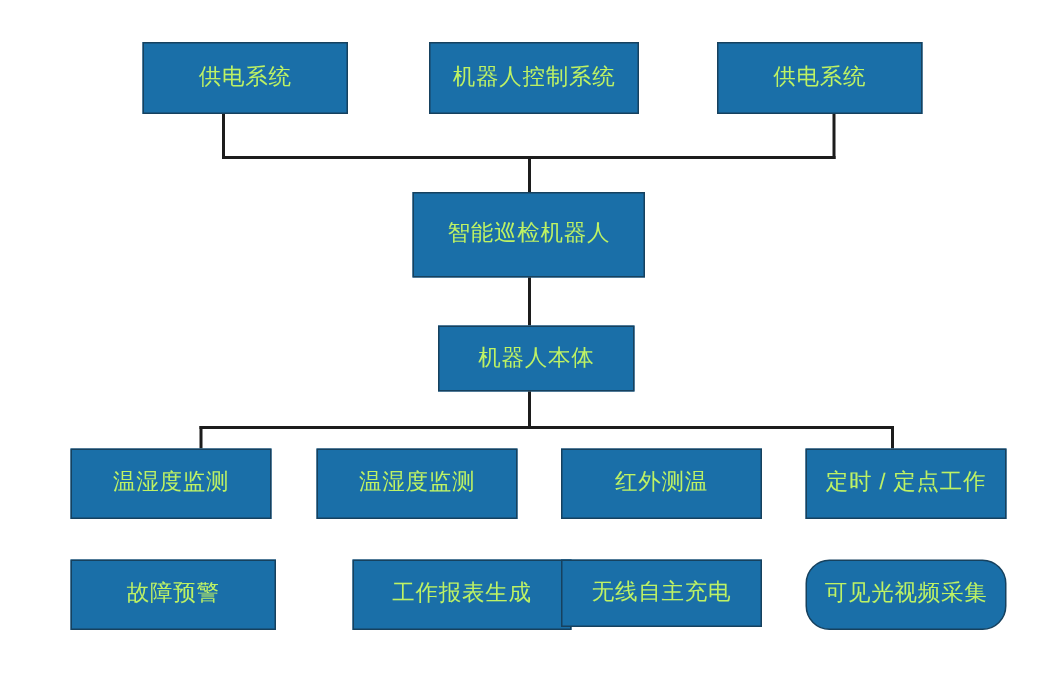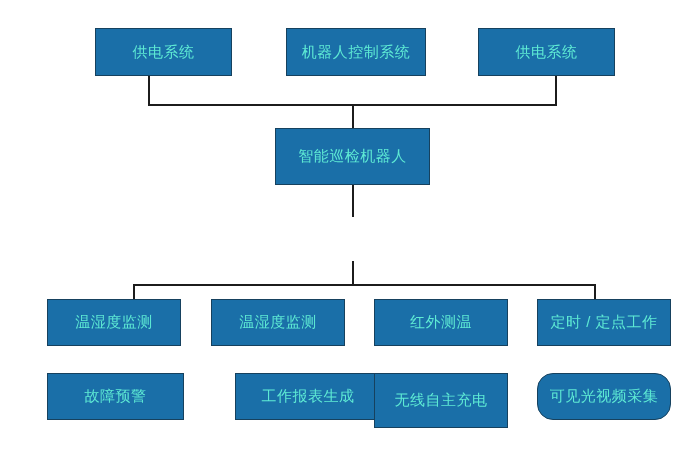--- a/index.html
+++ b/index.html
@@ -15,21 +15,21 @@
     width: 696px;
     height: 456px;
     background: #ffffff;
     overflow: hidden;
   }
   .node {
     position: absolute;
     box-sizing: border-box;
     background: #1a6fa8;
     border: 1px solid #16415e;
-    color: #5eead4;
+    color: #bef264;
     display: flex;
     align-items: center;
     justify-content: center;
     text-align: center;
     letter-spacing: 0.5px;
     line-height: 1.1;
     white-space: nowrap;
     user-select: none;
   }
   .node-label {
@@ -71,20 +71,23 @@
   <div class="conn conn-v" style="left:555px; top:76px; height:30px;"></div>
   <div class="conn conn-h" style="left:148px; top:104px; width:409px;"></div>
   <div class="conn conn-v" style="left:352px; top:104px; height:25px;"></div>
 
   <div class="node tier-root" style="left:275px; top:128px; width:155px; height:57px;">
     <span class="node-label">智能巡检机器人</span>
   </div>
 
   <div class="conn conn-v" style="left:352px; top:185px; height:32px;"></div>
 
+  <div class="node tier-body" style="left:292px; top:217px; width:131px; height:44px;">
+    <span class="node-label">机器人本体</span>
+  </div>
 
   <div class="conn conn-v" style="left:352px; top:261px; height:25px;"></div>
   <div class="conn conn-h" style="left:133px; top:284px; width:463px;"></div>
   <div class="conn conn-v" style="left:133px; top:284px; height:15px;"></div>
   <div class="conn conn-v" style="left:594px; top:284px; height:15px;"></div>
 
   <div class="node tier-leaf" style="left:47px; top:299px; width:134px; height:47px;">
     <span class="node-label">温湿度监测</span>
   </div>
 
@@ -101,21 +104,21 @@
   </div>
 
   <div class="node tier-leaf" style="left:47px; top:373px; width:137px; height:47px;">
     <span class="node-label">故障预警</span>
   </div>
 
   <div class="node tier-leaf" style="left:211px; top:373px; width:146px; height:47px;margin-left:24px;">
     <span class="node-label">工作报表生成</span>
   </div>
 
-  <div class="node tier-leaf" style="left:374px; top:373px; width:134px; height:55px;">
+  <div class="node tier-leaf" style="left:374px; top:373px; width:134px; height:45px;">
     <span class="node-label">无线自主充电</span>
   </div>
 
   <div class="node tier-leaf" style="left:537px; top:373px; width:134px; height:47px;border-radius:16px;">
     <span class="node-label">可见光视频采集</span>
   </div>
 
 </div>
 
 </body></html>

